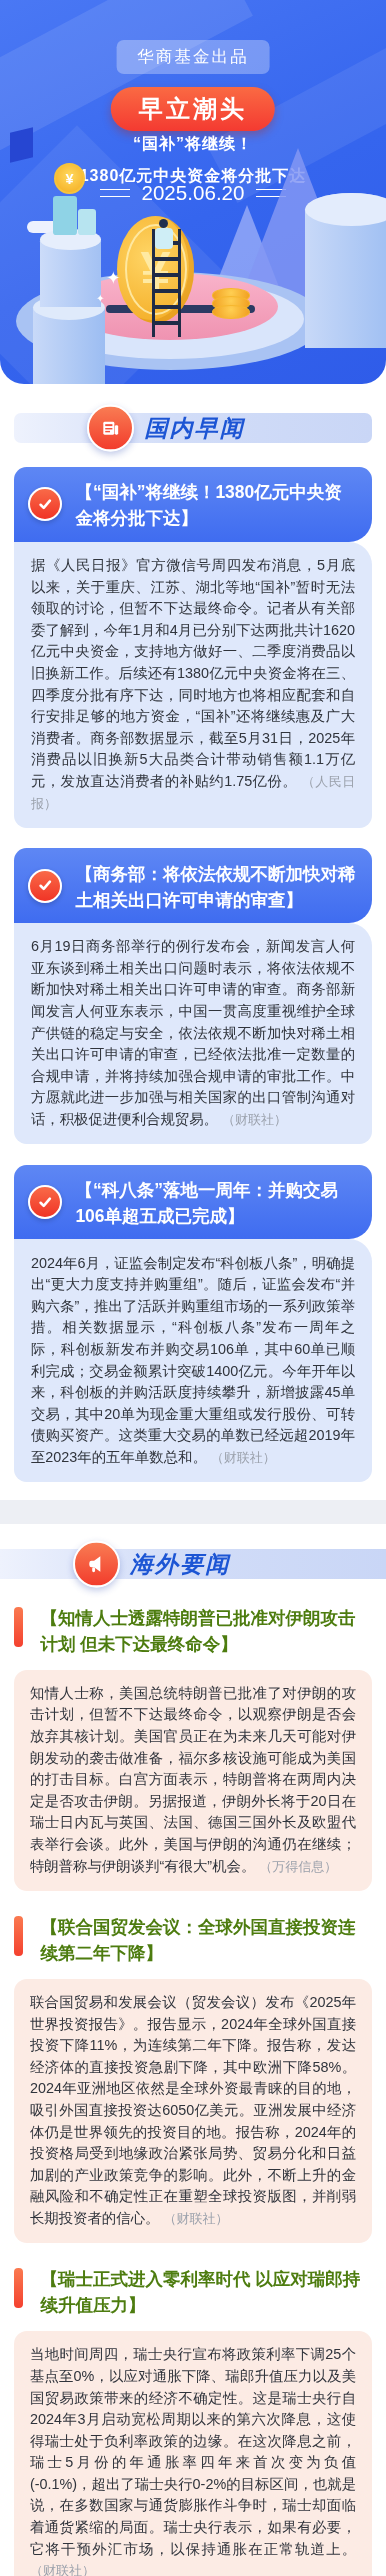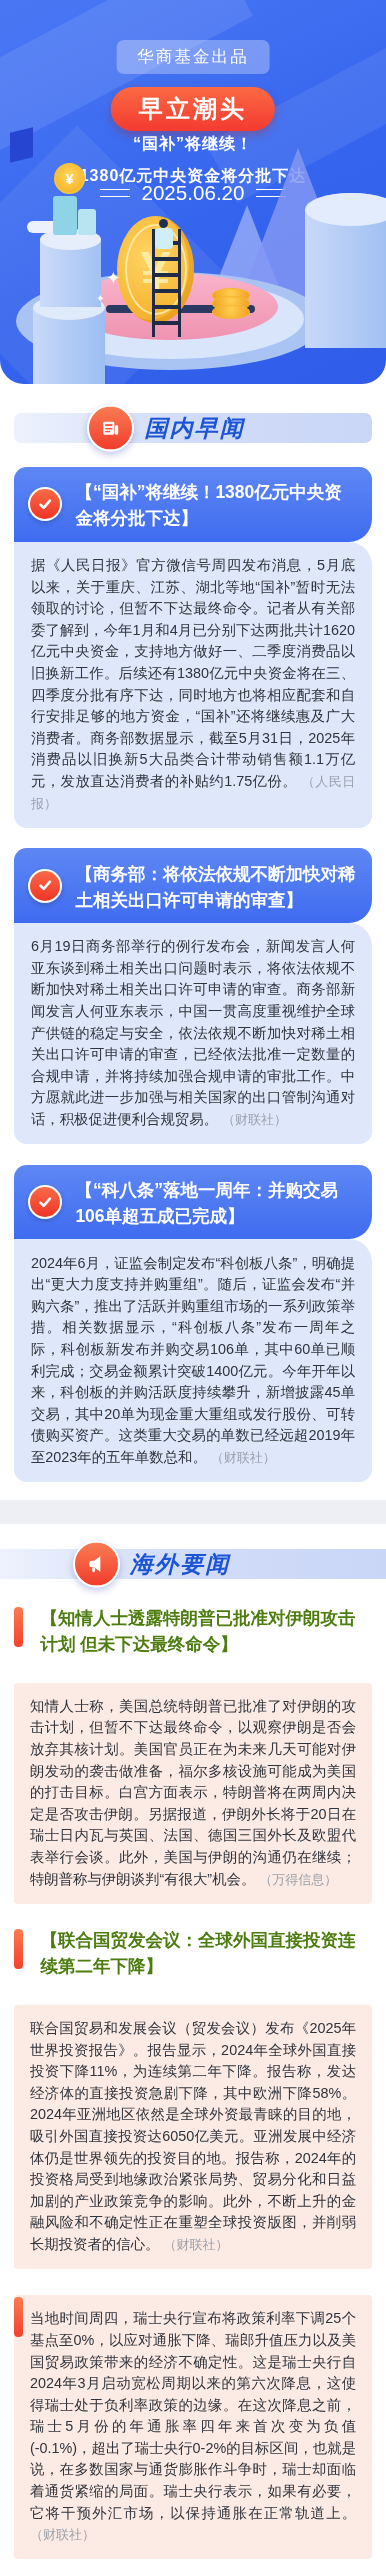--- a/index.html
+++ b/index.html
@@ -62,21 +62,21 @@
   .news-card{margin:20.6px 14.4px 0;}
   .nc-head{position:relative;background:linear-gradient(180deg,#5e87f4,#3f6cf0);border-radius:12.4px 12.4px 23px 0;padding:12.4px 14.4px 10.3px 61px;color:#fff;font-size:17.5px;font-weight:800;line-height:26px;}
   .chk{position:absolute;left:13.4px;top:50%;transform:translateY(-50%);width:30px;height:30px;border-radius:50%;background:linear-gradient(180deg,#f96a48,#f03426);border:2.1px solid #fff;box-shadow:0 2.1px 5.2px rgba(0,0,0,.18);display:flex;align-items:center;justify-content:center;}
   .nc-body{background:#dfe8fb;border-radius:0 23px 12.4px 12.4px;padding:13.4px 16.5px;font-size:14.4px;line-height:21.6px;color:#30343c;text-align:justify;}
   .src{color:#9aa0ab;font-size:13px;}
 
   
   .ov-item{margin:23px 14.4px 0;}
   .ov-title{position:relative;padding-left:26px;font-size:17.5px;font-weight:800;color:#4d7c0f;line-height:26px;}
   .ov-title .rbar{position:absolute;left:0;top:2.1px;width:8.2px;height:40px;border-radius:4.1px;background:linear-gradient(180deg,#fa7a50,#f4412f);}
-  .ov-body{margin-top:26px;background:#fcebe4;border-radius:4px;padding:13.4px 15.5px;font-size:14.4px;line-height:21.6px;color:#30343c;text-align:justify;}
+  .ov-body{margin-top:13px;background:#fcebe4;border-radius:13px;padding:13.4px 15.5px;font-size:14.4px;line-height:21.6px;color:#30343c;text-align:justify;}
 </style>
 </head>
 <body>
 
 <div class="page">
 
   <header class="hero">
     <div class="stripe s1"></div>
     <div class="stripe s2"></div>
     <div class="stripe s3"></div>
@@ -213,20 +213,21 @@
       </div>
       <div class="ov-body">
         <span>联合国贸易和发展会议（贸发会议）发布《2025年世界投资报告》。报告显示，2024年全球外国直接投资下降11%，为连续第二年下降。报告称，发达经济体的直接投资急剧下降，其中欧洲下降58%。2024年亚洲地区依然是全球外资最青睐的目的地，吸引外国直接投资达6050亿美元。亚洲发展中经济体仍是世界领先的投资目的地。报告称，2024年的投资格局受到地缘政治紧张局势、贸易分化和日益加剧的产业政策竞争的影响。此外，不断上升的金融风险和不确定性正在重塑全球投资版图，并削弱长期投资者的信心。</span>
         <span class="src">（财联社）</span>
       </div>
     </article>
 
     <article class="ov-item">
       <div class="ov-title">
         <span class="rbar"></span>
+        <span>【瑞士正式进入零利率时代  以应对瑞郎持续升值压力】</span>
       </div>
       <div class="ov-body">
         <span>当地时间周四，瑞士央行宣布将政策利率下调25个基点至0%，以应对通胀下降、瑞郎升值压力以及美国贸易政策带来的经济不确定性。这是瑞士央行自2024年3月启动宽松周期以来的第六次降息，这使得瑞士处于负利率政策的边缘。在这次降息之前，瑞士5月份的年通胀率四年来首次变为负值(-0.1%)，超出了瑞士央行0-2%的目标区间，也就是说，在多数国家与通货膨胀作斗争时，瑞士却面临着通货紧缩的局面。瑞士央行表示，如果有必要，它将干预外汇市场，以保持通胀在正常轨道上。</span>
         <span class="src">（财联社）</span>
       </div>
     </article>
   </section>
 
 </div>
 

